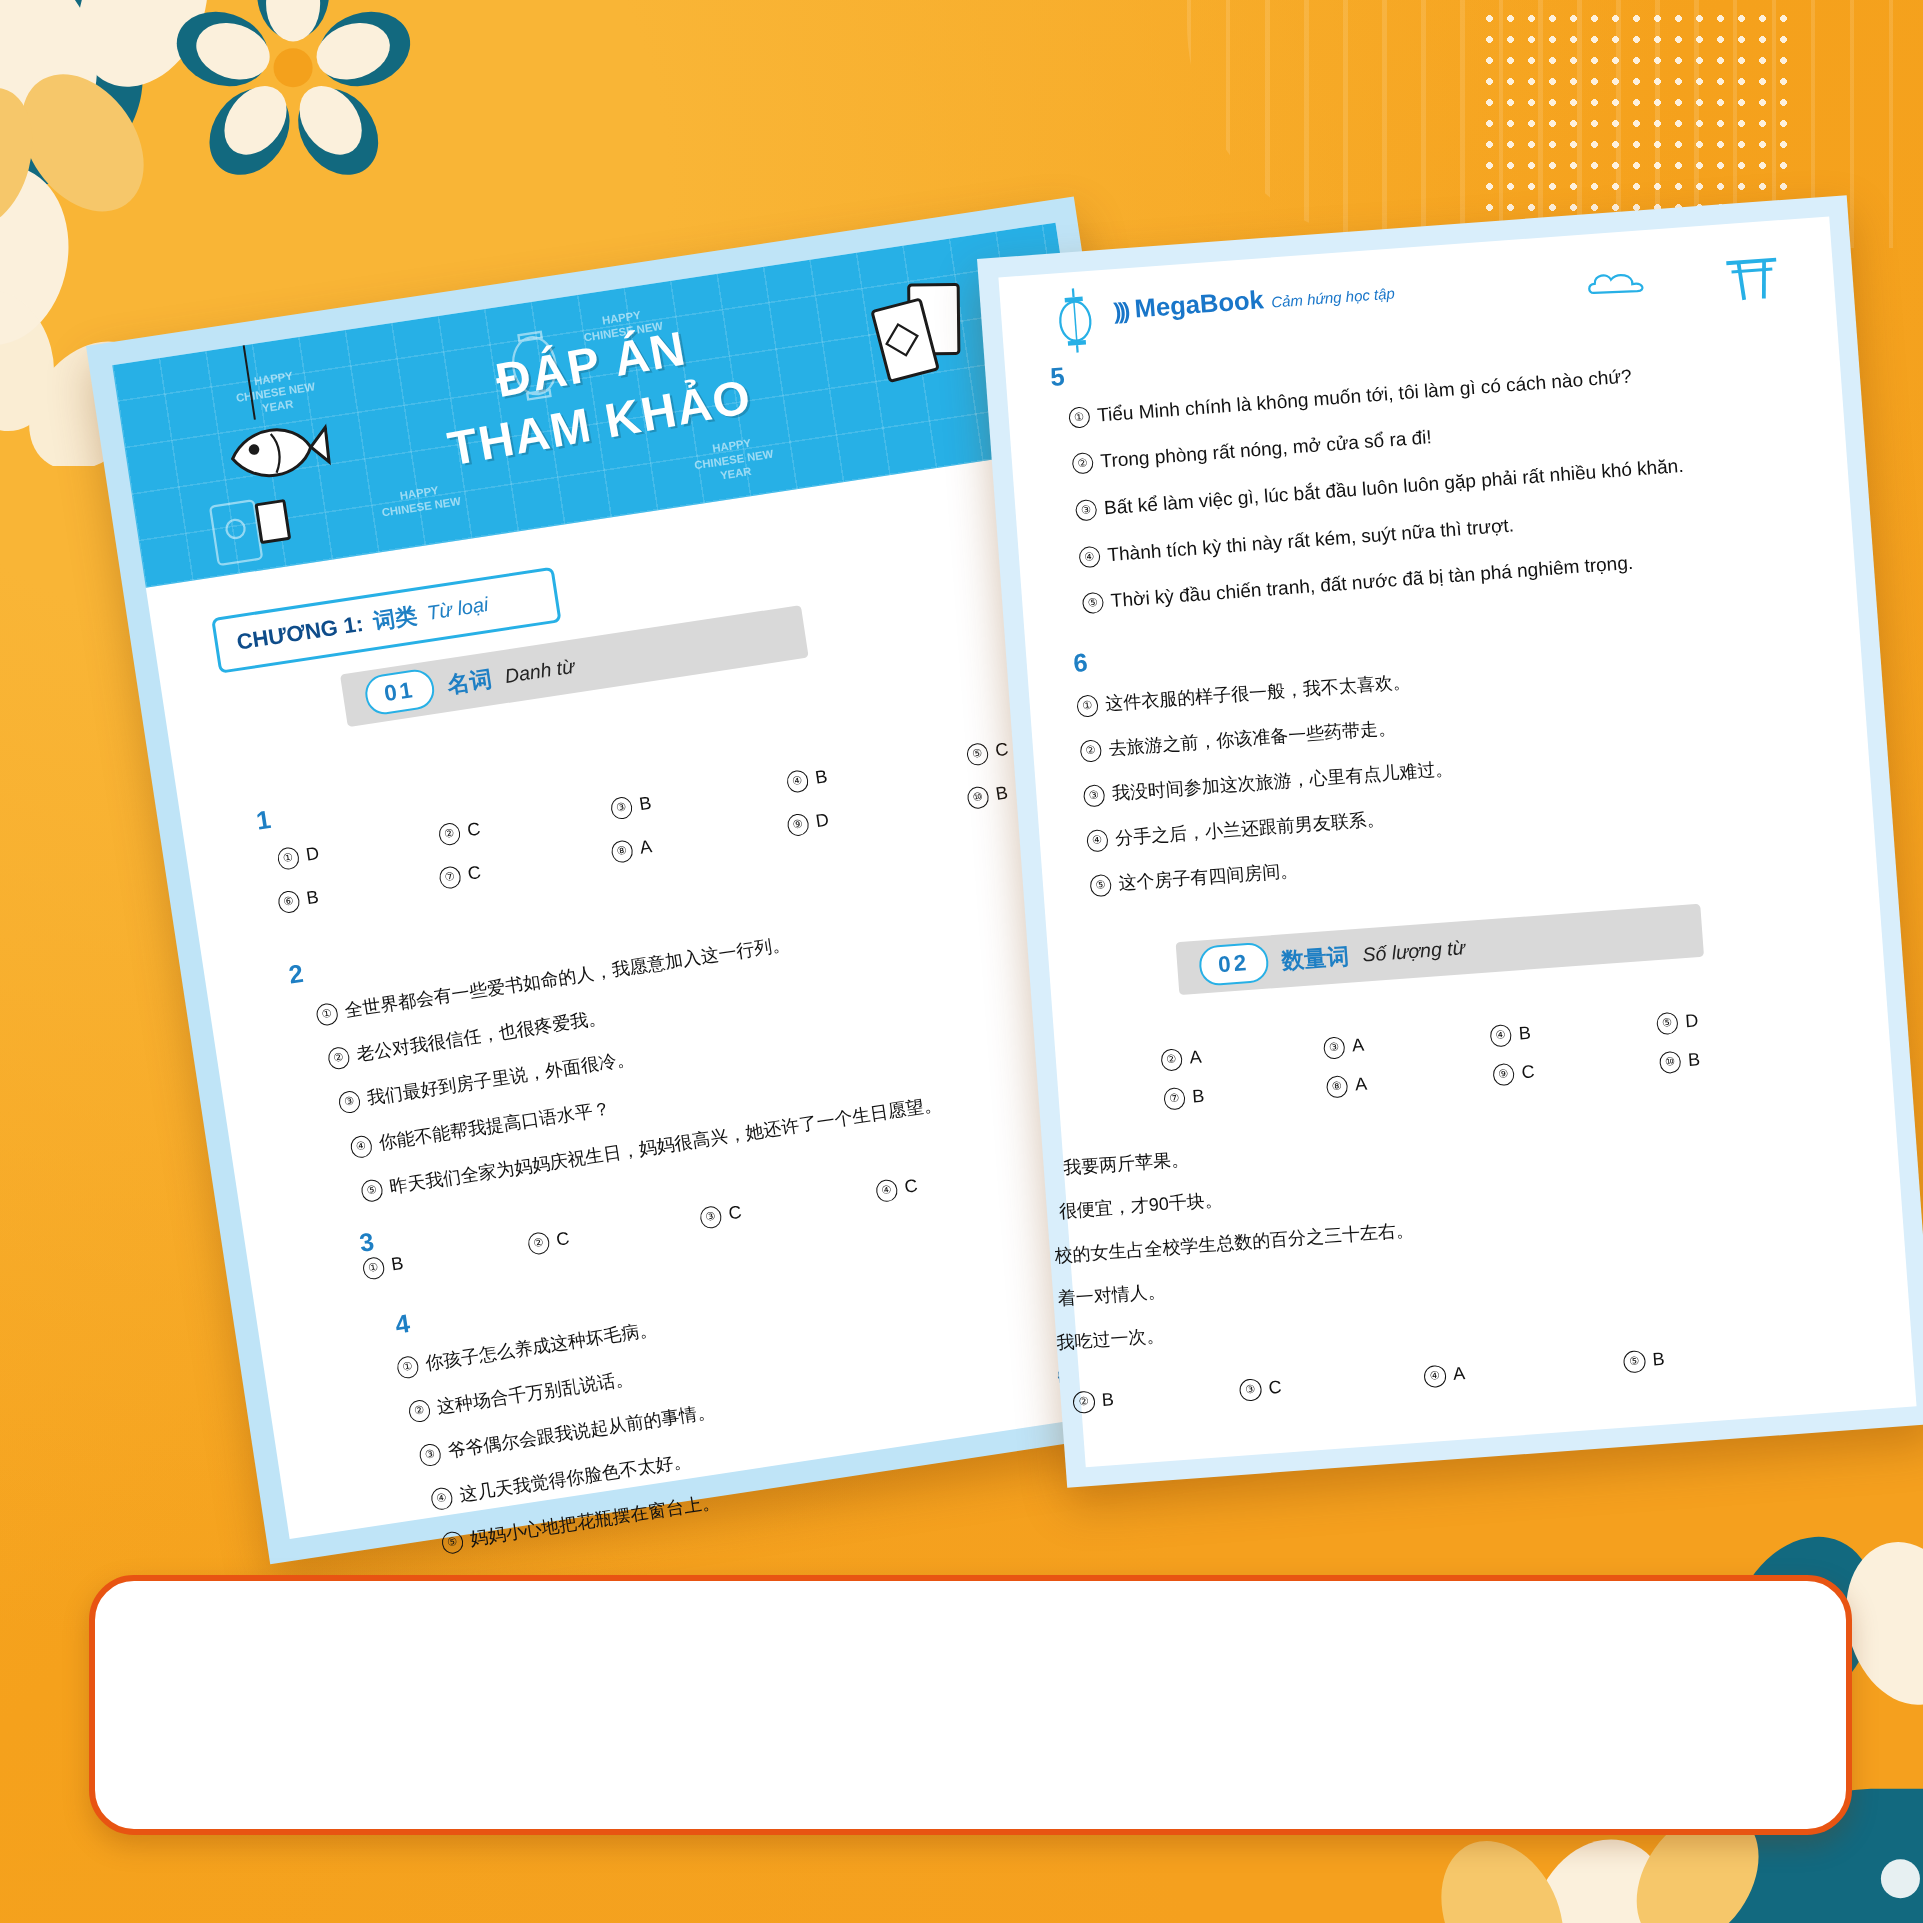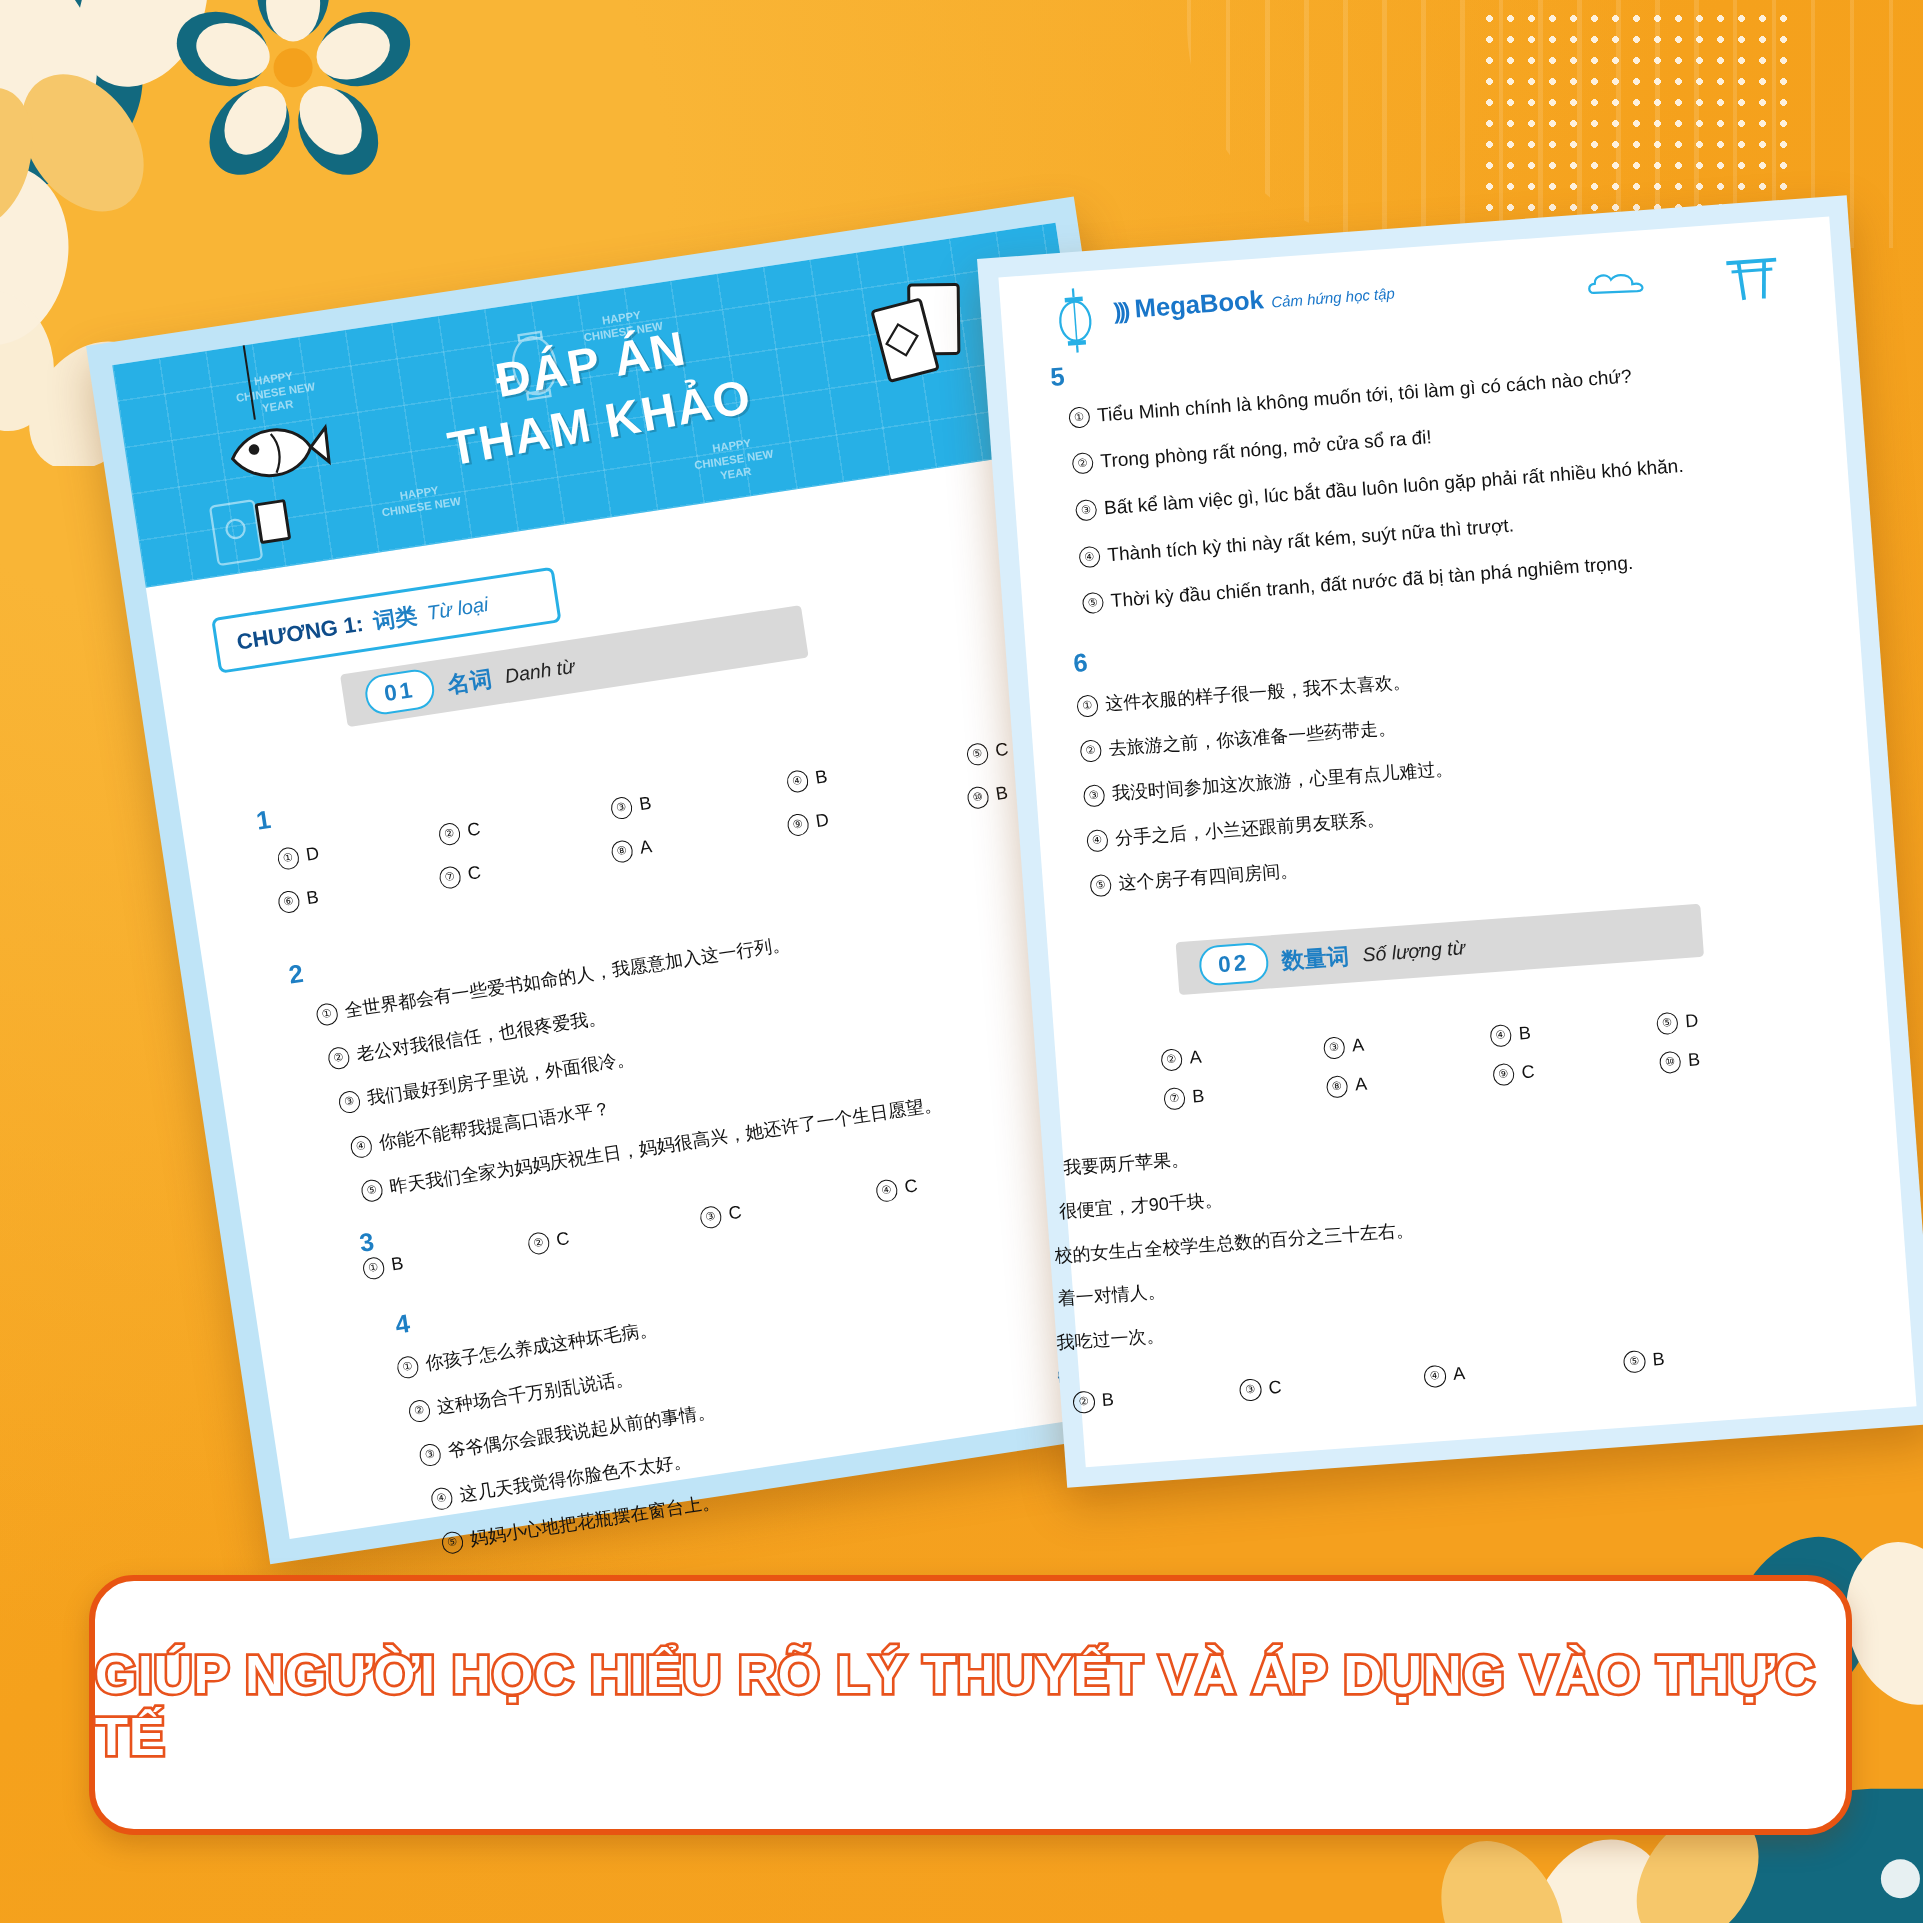--- a/index.html
+++ b/index.html
@@ -346,15 +346,14 @@
     <div class="ansrow" style="left:-7.5px;top:1117px;">
       <span class="cell" style="width:162px"><span class="circ">②</span><span>B</span></span>
       <span class="cell" style="width:180px"><span class="circ">③</span><span>C</span></span>
       <span class="cell" style="width:195px"><span class="circ">④</span><span>A</span></span>
       <span class="cell"><span class="circ">⑤</span><span>B</span></span>
     </div>
   </div>
 </div>
 
 <div class="banner">
-  <div class="line2">GIÚP NGƯỜI HỌC HIỂU RÕ LÝ THUYẾT VÀ ÁP DỤNG VÀO THỰC TẾ</div>
 </div>
 
 
 </body></html>

